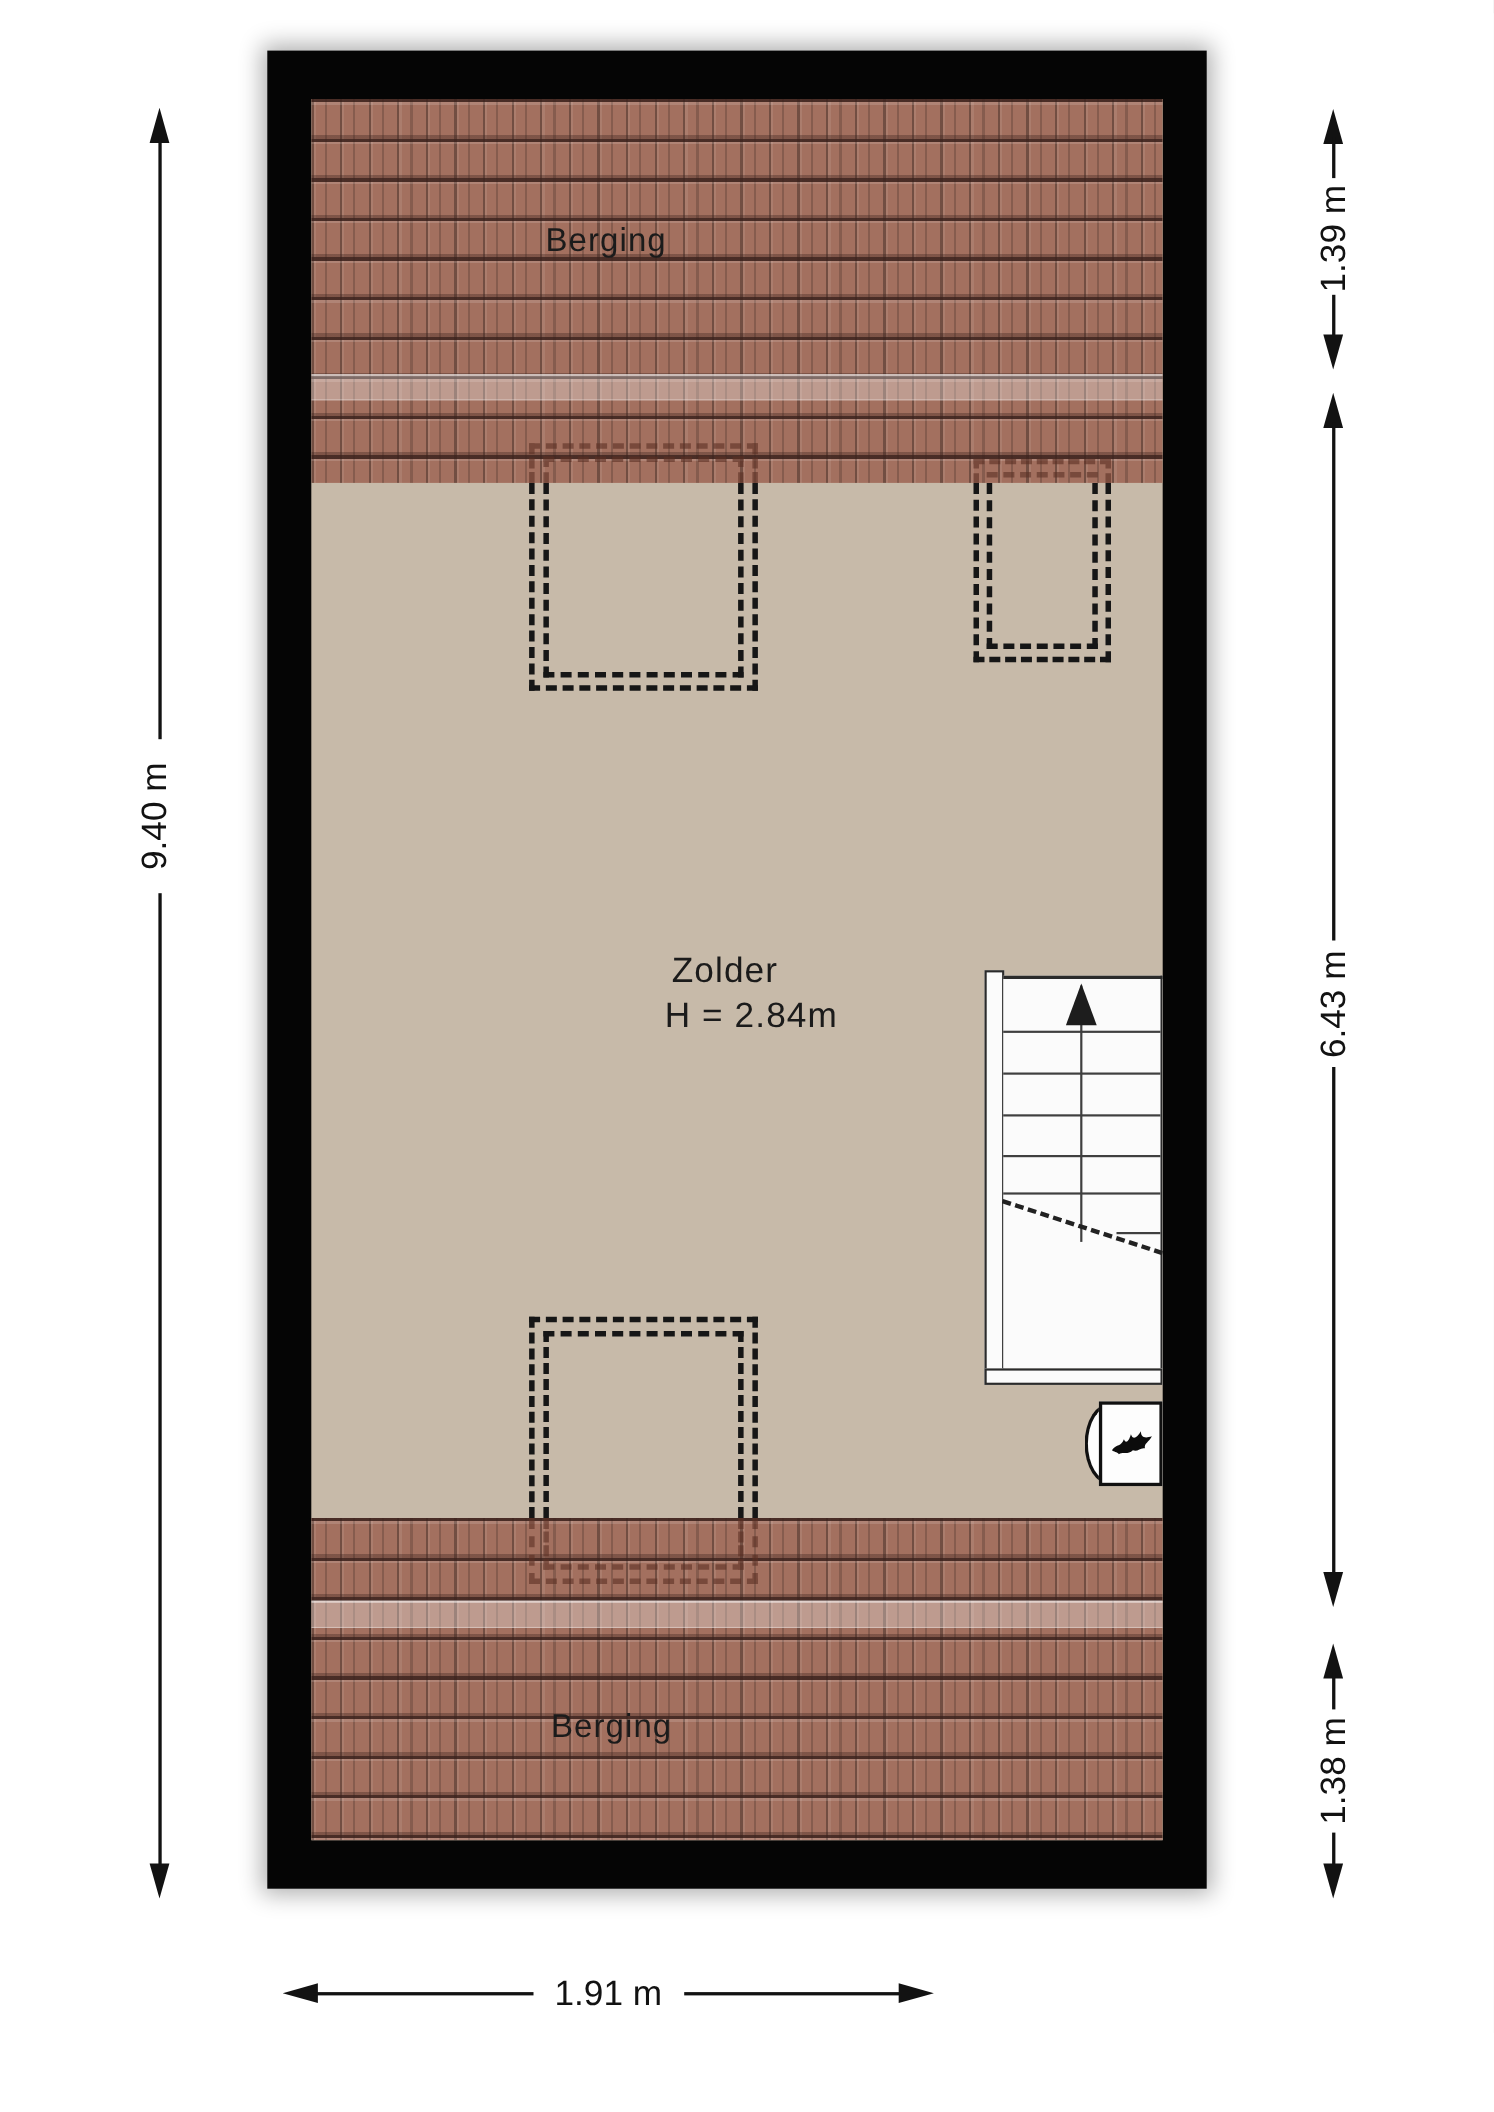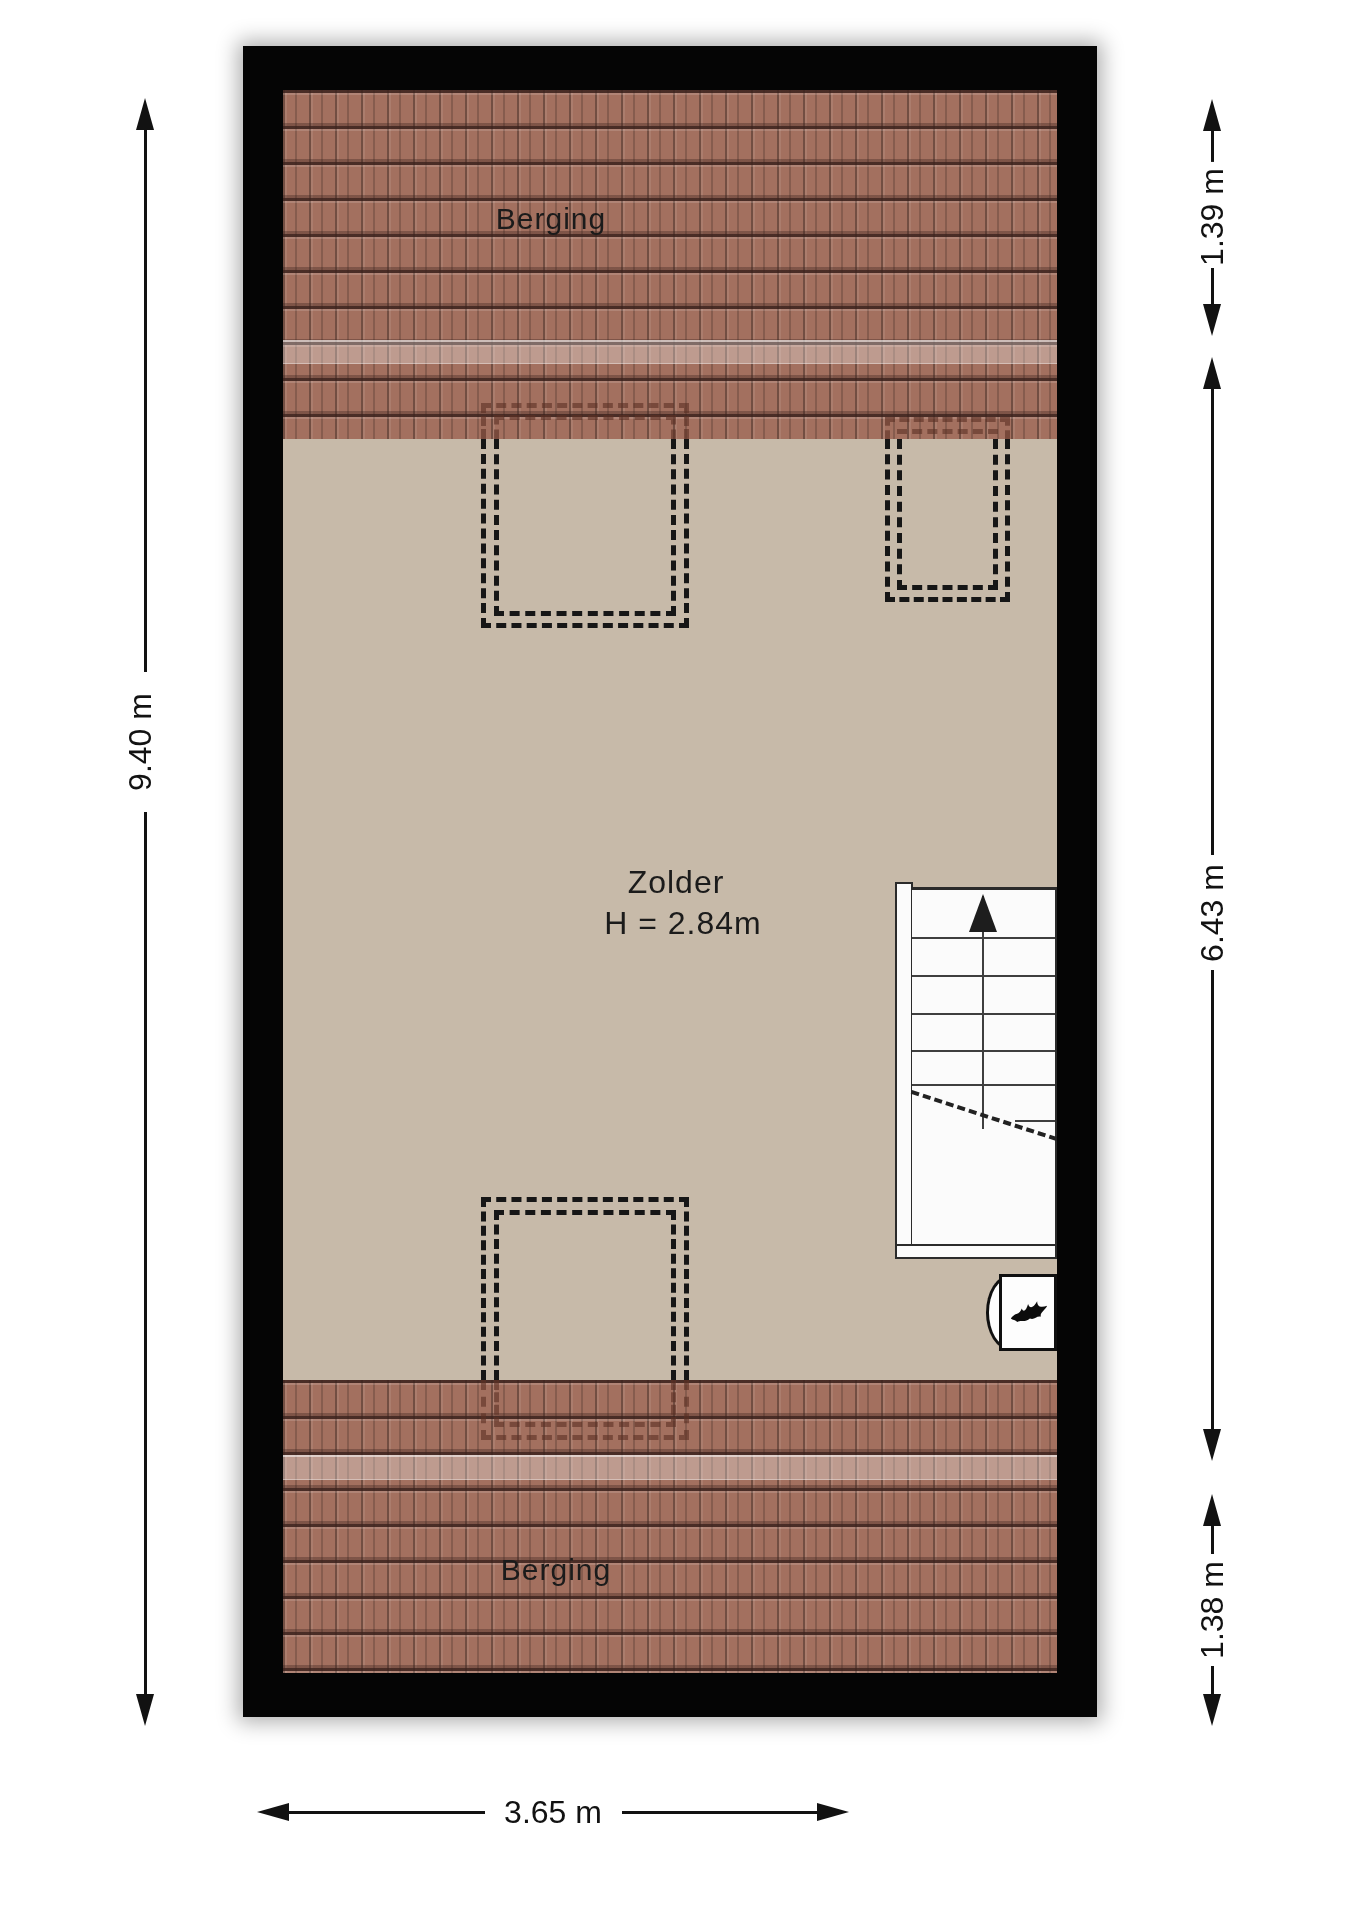--- a/index.html
+++ b/index.html
@@ -115,21 +115,21 @@
       <div class="stair-band" style="left:612px;top:1154px;width:162px;height:15px;"></div>
 
       <div class="boiler-curve" style="left:703px;top:1185px;width:24px;height:75px;"></div>
       <div class="boiler-body" style="left:716px;top:1184px;width:58px;height:77px;">
         <svg style="position:absolute;left:7px;top:21px;" width="40" height="30" viewBox="0 0 44 32">
           <path fill="#0c0c0c" d="M2 22 C7 15 11 19 14 11 C16 16 19 13 21 6 C23 12 27 10 31 3 C31 10 36 10 42 8 C39 14 34 15 35 20 C30 19 28 24 23 22 C18 27 13 23 9 26 C7 23 4 24 2 22 Z"></path>
         </svg>
       </div>
 
       <div class="room-label" style="left:268px;top:129px;">Berging</div>
-      <div class="room-label big" style="left:393px;top:792px;">Zolder</div>
+      <div class="room-label big" style="left:376px;top:792px;">Zolder</div>
       <div class="room-label big" style="left:400px;top:833px;">H = 2.84m</div>
       <div class="room-label" style="left:273px;top:1480px;">Berging</div>
     </div>
   </div>
 
   <div class="arr up" style="left:136px;top:86px;"></div>
   <div class="dim-line-v" style="left:144px;top:112px;height:548px;"></div>
   <div class="dim-label rot" style="left:140px;top:730px;">9.40 m</div>
   <div class="dim-line-v" style="left:144px;top:800px;height:886px;"></div>
   <div class="arr down" style="left:136px;top:1682px;"></div>
@@ -147,17 +147,17 @@
   <div class="arr down" style="left:1203px;top:1417px;"></div>
 
   <div class="arr up" style="left:1203px;top:1482px;"></div>
   <div class="dim-line-v" style="left:1211px;top:1508px;height:34px;"></div>
   <div class="dim-label rot" style="left:1212px;top:1598px;">1.38 m</div>
   <div class="dim-line-v" style="left:1211px;top:1654px;height:30px;"></div>
   <div class="arr down" style="left:1203px;top:1682px;"></div>
 
   <div class="arr left" style="left:257px;top:1791px;"></div>
   <div class="dim-line-h" style="left:285px;top:1799px;width:200px;"></div>
-  <div class="dim-label" style="left:553px;top:1800px;">3.65 m</div>
+  <div class="dim-label" style="left:553px;top:1800px;">1.91 m</div>
   <div class="dim-line-h" style="left:622px;top:1799px;width:196px;"></div>
   <div class="arr right" style="left:817px;top:1791px;"></div>
 
 </div>
 
 </body></html>

